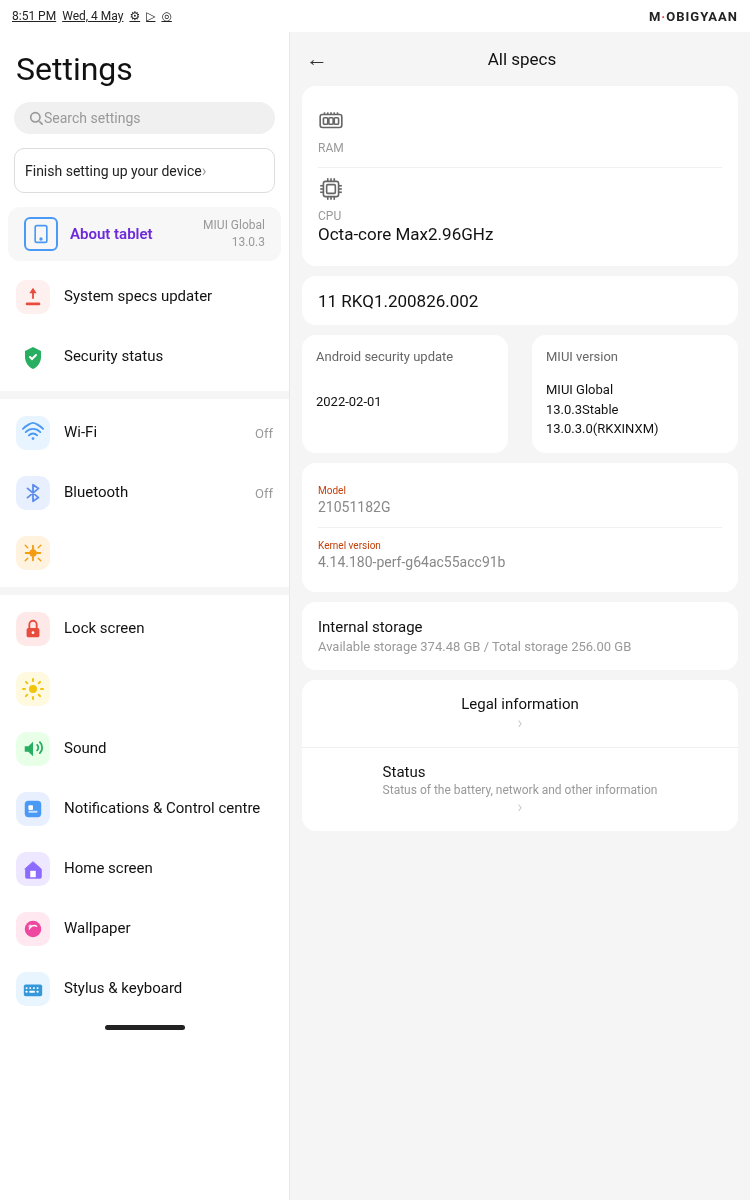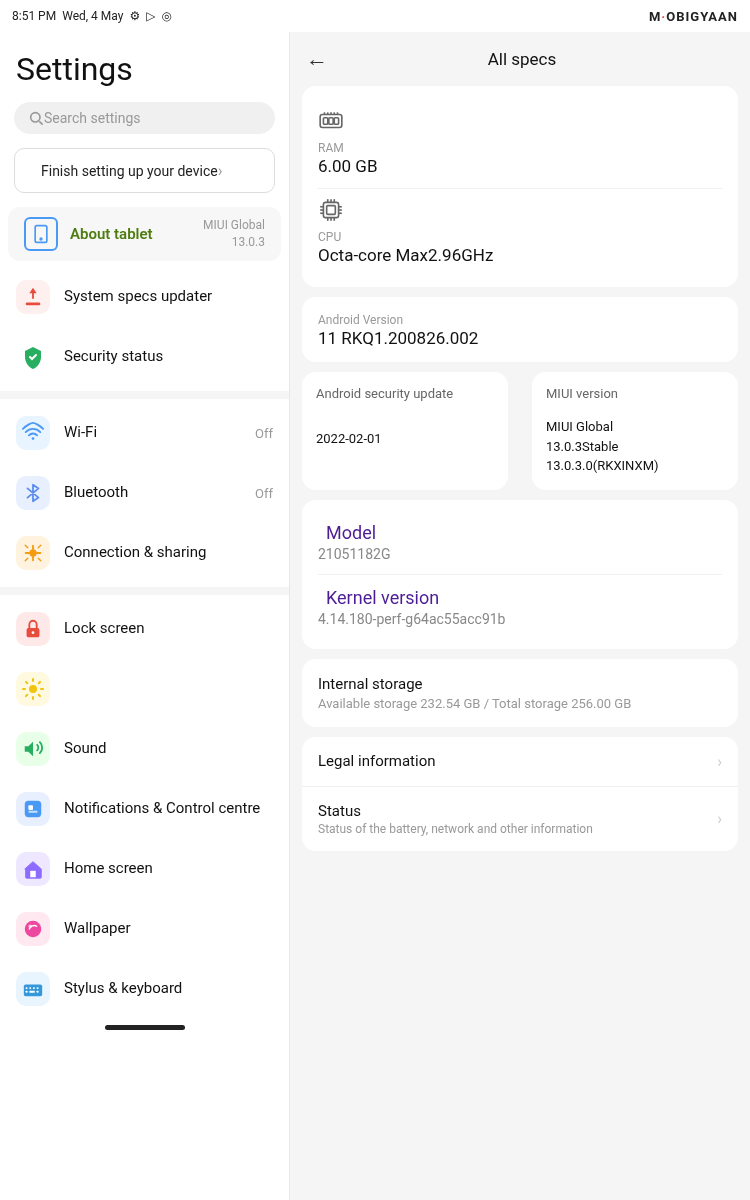--- a/index.html
+++ b/index.html
@@ -18,21 +18,21 @@
       height: 32px;
       background: #fff;
       display: flex;
       align-items: center;
       justify-content: space-between;
       padding: 0 12px;
       font-size: 12px;
       color: #222;
       flex-shrink: 0;
     }
-    .status-left { display: flex; align-items: center; gap: 6px; }
+    .status-left { display: flex; align-items: center; gap: 6px; text-decoration: underline; }
     .status-right {
       font-weight: bold;
       font-size: 13px;
       letter-spacing: 1px;
     }
     .status-right span.m-color { color: #e74c3c; }
 
     
     .main-layout {
       display: flex;
@@ -67,21 +67,21 @@
     }
     .search-icon-svg { flex-shrink: 0; }
     .search-input-text {
       font-size: 14px;
       color: #999;
     }
     .finish-setup-btn {
       margin: 4px 14px 14px 14px;
       border: 1.5px solid #ddd;
       border-radius: 10px;
-      padding: 12px 26px;
+      padding: 12px 10px;
       display: flex;
       align-items: center;
       justify-content: flex-start;
       font-size: 14px;
       color: #222;
       cursor: pointer;
       background: #fff;
     }
     .finish-chevron { color: #999; font-size: 16px; }
 
@@ -132,21 +132,21 @@
       height: 34px;
       border: 2px solid #4a9af5;
       border-radius: 6px;
       display: flex;
       align-items: center;
       justify-content: center;
       color: #4a9af5;
       font-size: 20px;
     }
     .about-text { flex: 1; }
-    .about-text .main { font-size: 15px; font-weight: 600; color: #4d7c0f; }
+    .about-text .main { font-size: 15px; font-weight: 600; color: #6d28d9; }
     .about-miui { text-align: right; font-size: 12px; color: #999; line-height: 1.4; }
 
     .divider {
       height: 8px;
       background: #f5f5f5;
       margin: 4px 0;
     }
 
     
     .right-panel {
@@ -227,21 +227,21 @@
       border-radius: 14px;
       margin: 0 12px 10px 12px;
       padding: 14px 16px;
     }
     .model-row { padding: 8px 0; }
     .model-row + .model-row {
       border-top: 1px solid #f0f0f0;
       padding-top: 12px;
       margin-top: 4px;
     }
-    .model-label { font-size: 18px; color: #4c1d95; margin-bottom: 3px; margin-left: 8px; }
+    .model-label { font-size: 10px; color: #c2410c; margin-bottom: 3px; }
     .model-value { font-size: 14px; color: #888; }
 
     .storage-card {
       background: #fff;
       border-radius: 14px;
       margin: 0 12px 10px 12px;
       padding: 16px 16px;
     }
     .storage-title { font-size: 15px; color: #111; margin-bottom: 3px; }
     .storage-sub { font-size: 13px; color: #999; }
@@ -249,20 +249,21 @@
       background: #fff;
       border-radius: 14px;
       margin: 10px 12px 10px 12px;
       overflow: hidden;
     }
     .link-row-inner {
       display: flex;
       align-items: center;
       justify-content: space-between;
       padding: 15px 16px;
+      flex-direction: column;
     }
     .link-row-inner + .link-row-inner {
       border-top: 1px solid #f0f0f0;
     }
     .link-text { }
     .link-main { font-size: 15px; color: #111; }
     .link-sub { font-size: 12px; color: #999; margin-top: 2px; }
     .link-chevron { color: #ccc; font-size: 16px; }
   </style>
 </head>
@@ -361,21 +362,20 @@
     </div>
 
     <div class="settings-item">
       <div class="icon-circle" style="background:#fff3e0;">
         <svg width="22" height="22" viewBox="0 0 24 24">
           <circle cx="12" cy="12" r="4" fill="#f39c12"></circle>
           <path d="M12 8V4M12 20v-4M8 12H4M20 12h-4" stroke="#f39c12" stroke-width="2" stroke-linecap="round"></path>
           <path d="M6.3 6.3l-2.8-2.8M20.5 20.5l-2.8-2.8M17.7 6.3l2.8-2.8M3.5 20.5l2.8-2.8" stroke="#f39c12" stroke-width="1.5" stroke-linecap="round"></path>
         </svg>
       </div>
-      <span class="item-label">Connection &amp; sharing</span>
     </div>
 
     <div class="divider"></div>
 
     <div class="settings-item">
       <div class="icon-circle" style="background:#ffe8e8;">
         <svg width="22" height="22" viewBox="0 0 24 24">
           <rect x="5" y="11" width="14" height="10" rx="2" fill="#e74c3c"></rect>
           <path d="M8 11V7a4 4 0 018 0v4" stroke="#e74c3c" stroke-width="2" fill="none" stroke-linecap="round"></path>
           <circle cx="12" cy="16" r="1.5" fill="#fff"></circle>
@@ -472,21 +472,20 @@
               <line x1="9" y1="6" x2="9" y2="4"></line>
             <line x1="12" y1="6" x2="12" y2="4"></line>
               <line x1="15" y1="6" x2="15" y2="4"></line>
             <line x1="18" y1="6" x2="18" y2="4"></line>
             <rect x="5" y="9" width="4" height="6" rx="1"></rect>
             <rect x="10" y="9" width="4" height="6" rx="1"></rect>
             <rect x="15" y="9" width="4" height="6" rx="1"></rect>
           </svg>
         </div>
         <div class="spec-label">RAM</div>
-        <div class="spec-value">6.00 GB</div>
       </div>
       <div class="spec-row">
         <div class="spec-icon">
           <svg width="26" height="26" viewBox="0 0 24 24" fill="none" stroke="#666" stroke-width="1.5">
             <rect x="5" y="5" width="14" height="14" rx="2"></rect>
             <rect x="8" y="8" width="8" height="8" rx="1"></rect>
             <line x1="9" y1="2" x2="9" y2="5"></line>
               <line x1="12" y1="2" x2="12" y2="5"></line>
               <line x1="15" y1="2" x2="15" y2="5"></line>
             <line x1="9" y1="19" x2="9" y2="22"></line>
@@ -499,21 +498,20 @@
               <line x1="19" y1="12" x2="22" y2="12"></line>
               <line x1="19" y1="15" x2="22" y2="15"></line>
           </svg>
         </div>
         <div class="spec-label">CPU</div>
         <div class="spec-value">Octa-core Max2.96GHz</div>
       </div>
     </div>
 
     <div class="spec-card">
-      <div class="spec-label">Android Version</div>
       <div class="spec-value">11 RKQ1.200826.002</div>
     </div>
 
     <div class="split-cards">
       <div class="split-card">
         <div class="split-label">Android security update</div>
         <span class="split-value">
           <span style="display:block; margin-top: 28px;">2022-02-01</span>
         </span>
       </div>
@@ -533,21 +531,21 @@
         <div class="model-value">21051182G</div>
       </div>
       <div class="model-row">
         <div class="model-label">Kernel version</div>
         <div class="model-value">4.14.180-perf-g64ac55acc91b</div>
       </div>
     </div>
 
     <div class="storage-card">
       <div class="storage-title">Internal storage</div>
-      <div class="storage-sub">Available storage  232.54 GB / Total storage  256.00 GB</div>
+      <div class="storage-sub">Available storage  374.48 GB / Total storage  256.00 GB</div>
     </div>
 
     <div class="link-row-wrap">
       <div class="link-row-inner">
         <div class="link-text">
           <div class="link-main">Legal information</div>
         </div>
         <span class="link-chevron">›</span>
       </div>
       <div class="link-row-inner">

